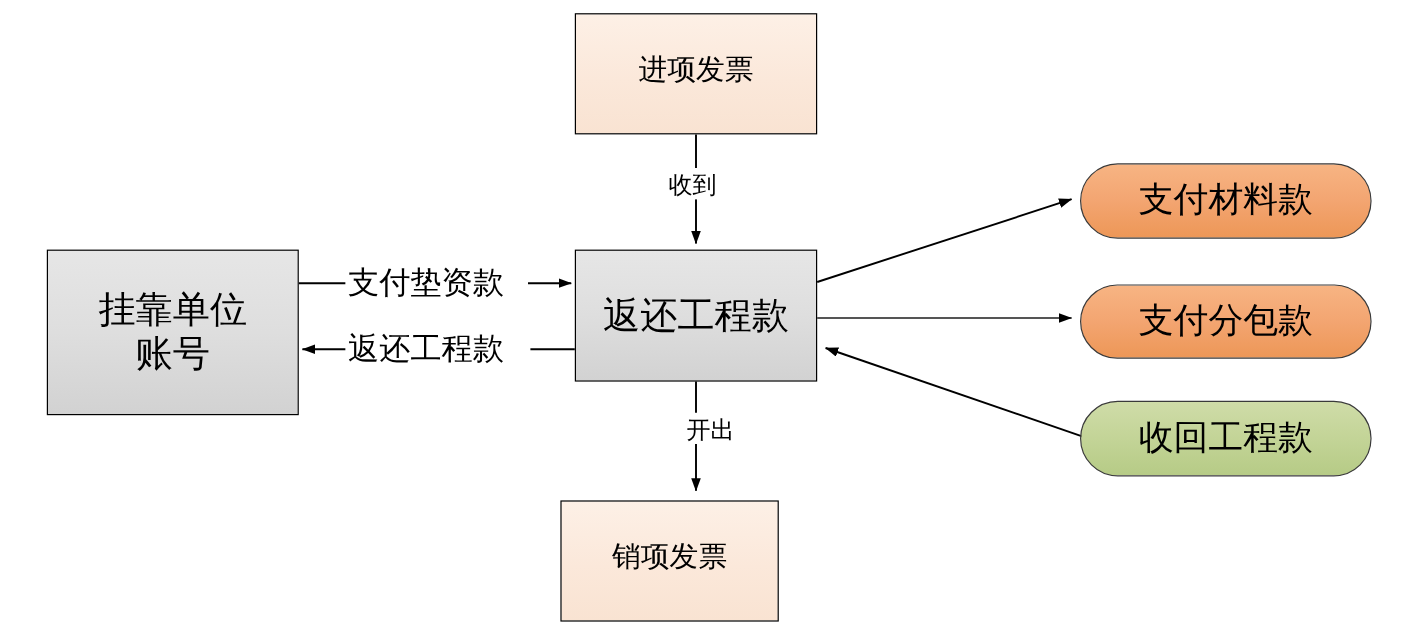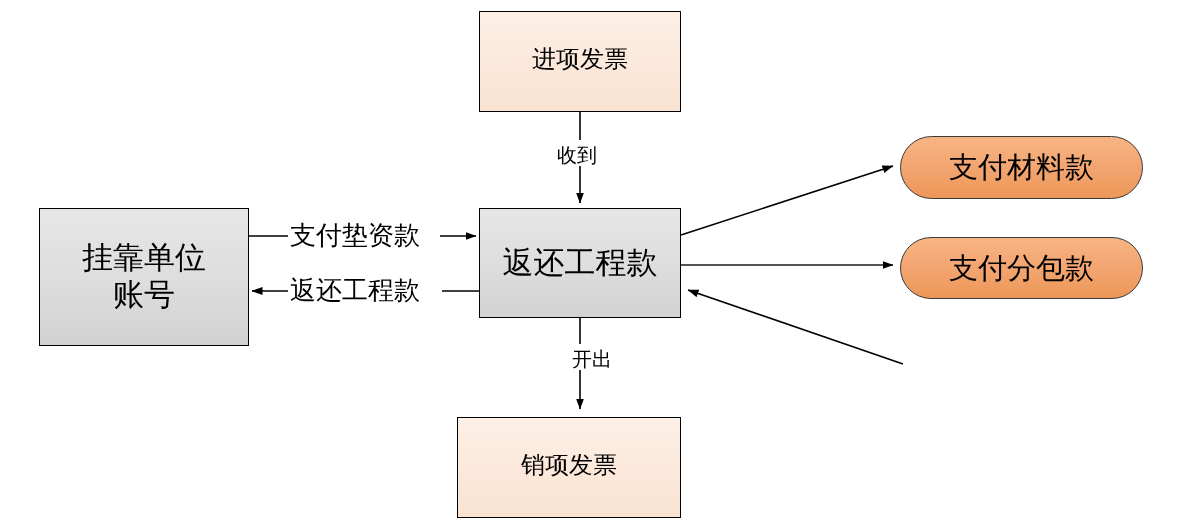--- a/index.html
+++ b/index.html
@@ -127,32 +127,35 @@
 
   <div class="node node-rect node-account" style="left:39px; top:208px; width:210px; height:138px;align-items:center;">
     <span>挂靠单位
 账号</span>
   </div>
 
   <div class="node node-rect node-account" style="left:479px; top:208px; width:202px; height:110px;">
     <span>返还工程款</span>
   </div>
 
-  <div class="node node-rect node-invoice" style="left:457px; top:417px; width:224px; height:101px;">
+  <div class="node node-rect node-invoice" style="left:467px; top:417px; width:182px; height:101px;">
     <span>销项发票</span>
   </div>
 
   <div class="node node-pill node-pill-orange" style="left:900px; top:136px; width:243px; height:63px;">
     <span>支付材料款</span>
   </div>
 
   <div class="node node-pill node-pill-orange" style="left:900px; top:237px; width:243px; height:62px;">
     <span>支付分包款</span>
   </div>
 
+  <div class="node node-pill node-pill-green" style="left:900px; top:334px; width:243px; height:63px;">
+    <span>收回工程款</span>
+  </div>
 
   <div class="edge-label vert" style="left:555px; top:144px;">
     <span>收到</span>
   </div>
 
   <div class="edge-label" style="left:288px; top:222px;">
     <span>支付垫资款</span>
   </div>
 
   <div class="edge-label" style="left:288px; top:277px;">

